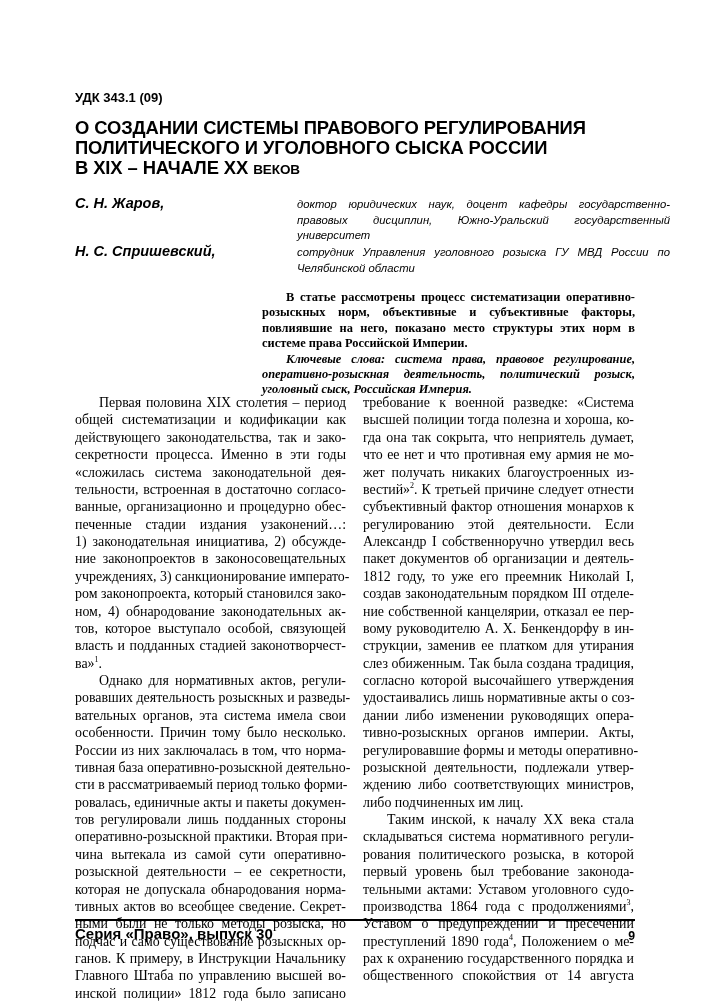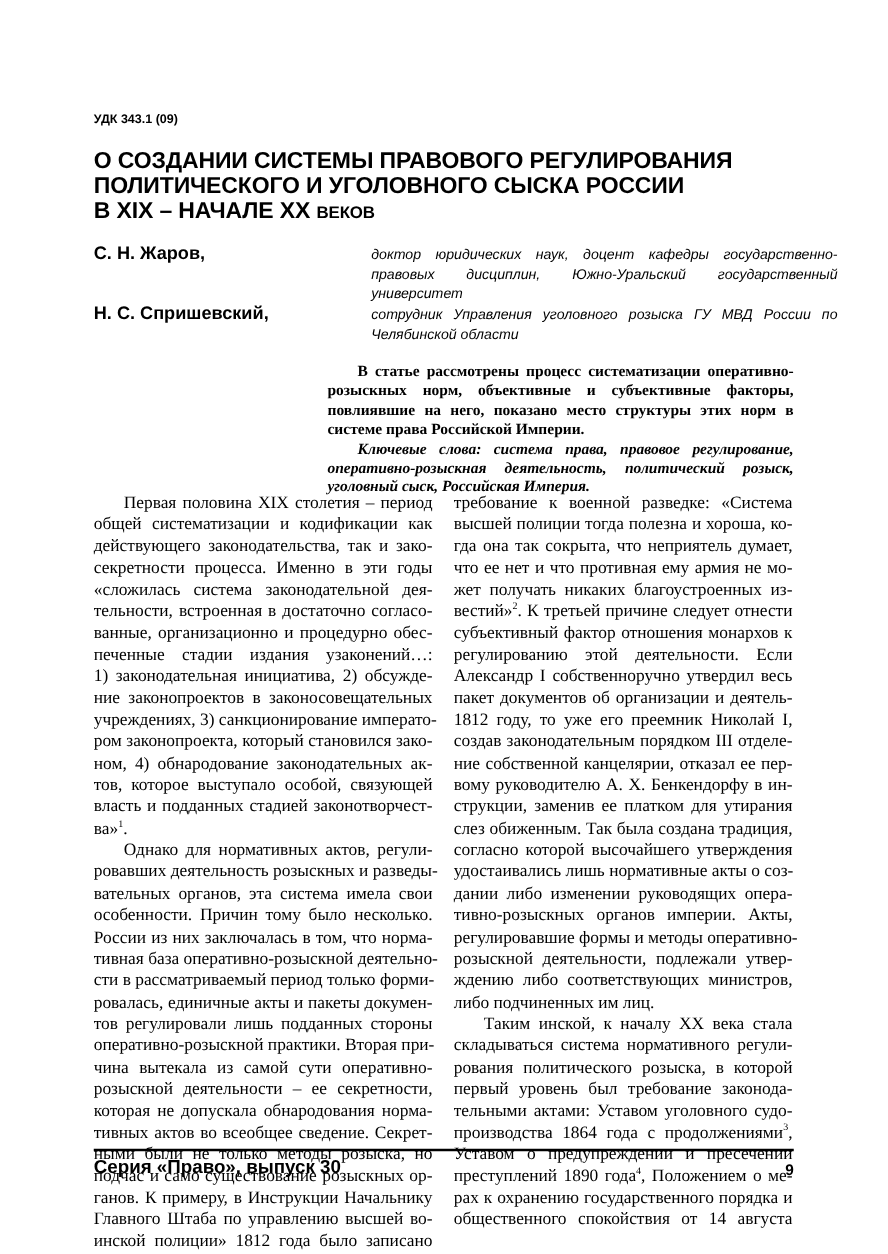--- a/index.html
+++ b/index.html
@@ -1,21 +1,21 @@
 <!DOCTYPE html>
 <html><head>
 <meta charset="utf-8">
 <style>
   html, body { margin: 0; padding: 0; background: #ffffff; }
   body { width: 710px; height: 1003px; position: relative; overflow: hidden; color: #000; }
-  .udk { position: absolute; left: 75px; top: 90px; font-family: "Liberation Sans", sans-serif; font-weight: bold; font-size: 10px; }
+  .udk { position: absolute; left: 75px; top: 90px; font-family: "Liberation Sans", sans-serif; font-weight: bold; font-size: 13px; }
   .title { position: absolute; left: 75px; top: 118px; width: 560px; font-family: "Liberation Sans", sans-serif; font-weight: bold; font-size: 18.4px; line-height: 20px; letter-spacing: -0.1px; }
   .title .small { font-size: 13.5px; }
   .author-row { position: absolute; left: 75px; width: 560px; }
-  .author-name { position: absolute; left: 0; top: 0; font-family: "Liberation Sans", sans-serif; font-weight: bold; font-size: 14.5px; text-align: center; }
+  .author-name { position: absolute; left: 0; top: 0; font-family: "Liberation Sans", sans-serif; font-weight: bold; font-style: italic; font-size: 14.5px; text-align: center; }
   .author-aff { position: absolute; left: 187px; top: 2px; width: 373px; font-family: "Liberation Sans", sans-serif; font-style: italic; font-size: 11.3px; line-height: 15.5px; text-align: justify; margin-left: 35px; }
   .abstract { position: absolute; left: 262px; top: 290px; width: 373px; font-family: "Liberation Serif", serif; font-weight: bold; font-size: 12.4px; line-height: 15.4px; text-align: justify; }
   .abstract p { margin: 0; text-indent: 24px; }
   .abstract .kw { font-style: italic; }
   .col { position: absolute; top: 394px; width: 271px; font-family: "Liberation Serif", serif; font-size: 13.9px; line-height: 17.38px; }
   .col .line { display: block; text-align: justify; text-align-last: justify; white-space: nowrap; height: 17.38px; }
   .col .line.last { text-align-last: left; }
   .col .line.indent { padding-left: 24px; }
   .col-left { left: 75px; }
   .col-right { left: 363px; }

